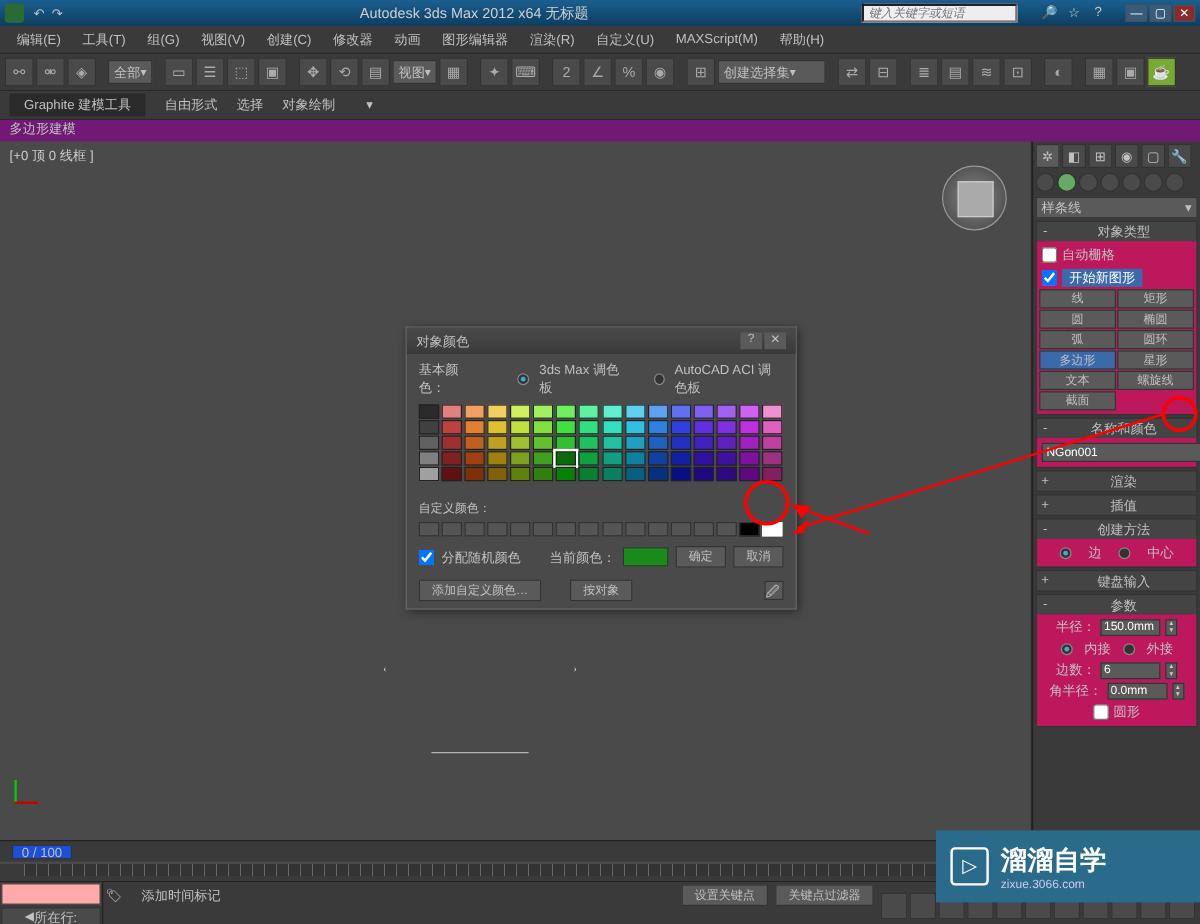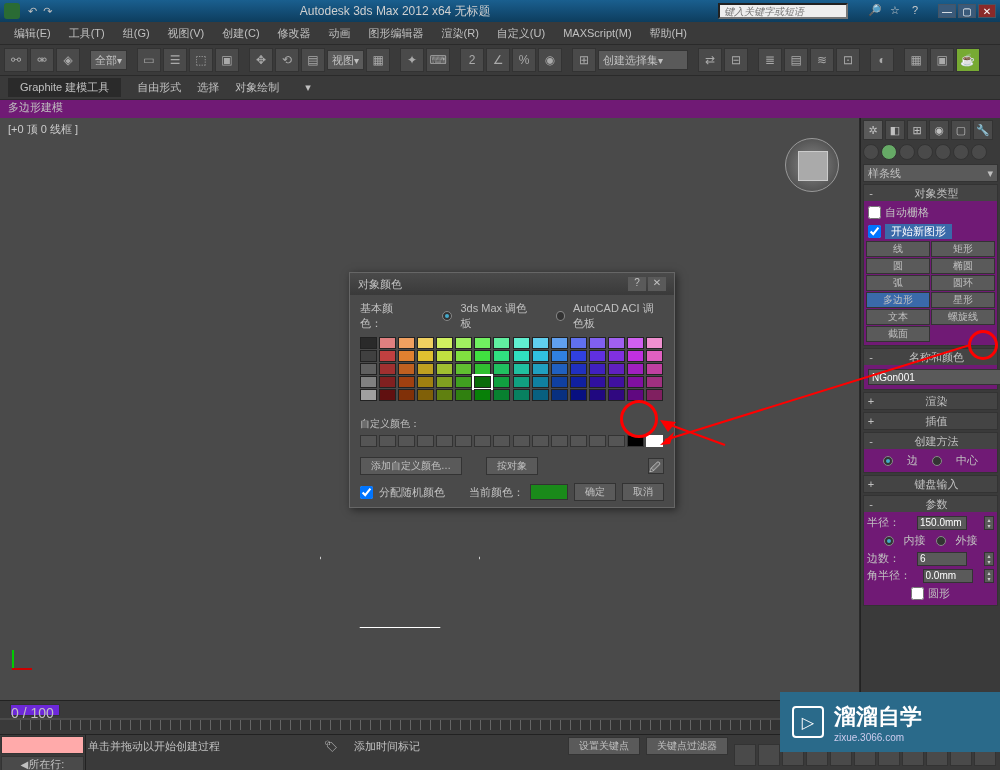--- a/index.html
+++ b/index.html
@@ -35,50 +35,50 @@
 .cmd-panel{width:140px;background:#3a3a3a;border-left:1px solid #222}
 .cmd-tabs{height:24px;display:flex;gap:2px;padding:2px}
 .cmd-tab{width:20px;height:20px;background:#4a4a4a;border:1px solid #333;display:flex;align-items:center;justify-content:center}
 .cmd-tab.active{background:#5a5a5a}
 .cmd-subtabs{height:20px;display:flex;gap:2px;padding:2px}
 .cmd-sub{width:16px;height:16px;background:#4a4a4a;border:1px solid #333;border-radius:50%}
 .cmd-drop{height:18px;background:#5a5a5a;border:1px solid #333;margin:2px;padding:0 4px;display:flex;align-items:center;justify-content:space-between}
 .rollout{margin:2px;border:1px solid #333}
 .rollout-hdr{height:16px;background:#444;text-align:center;padding:1px;display:flex;align-items:center}
 .rollout-hdr span.sign{width:12px;text-align:center}
-.rollout-body{padding:2px;background:#701a75}
+.rollout-body{padding:2px;background:#be185d}
 .shape-row{display:flex;gap:1px;margin-bottom:1px}
 .shape-btn{flex:1;height:16px;background:#5a5a5a;border:1px solid #333;text-align:center;font-size:10px;cursor:pointer}
 .shape-btn.active{background:#3a6aaa}
 .chk-row{display:flex;align-items:center;gap:4px;padding:2px;font-size:10px}
 .name-row{display:flex;align-items:center;margin:2px}
 .name-input{flex:1;height:16px;background:#5a5a5a;border:1px solid #333;color:#fff;padding:0 3px;font-size:10px}
 .red-circle{position:absolute;border:3px solid #f00;border-radius:50%;pointer-events:none}
-.param-row{display:flex;align-items:center;justify-content:space-between;gap:4px;padding:1px;font-size:10px}
+.param-row{display:flex;align-items:center;justify-content:center;gap:4px;padding:1px;font-size:10px}
 .param-input{width:50px;height:14px;background:#5a5a5a;border:1px solid #333;color:#fff;padding:0 2px;font-size:10px}
 .spin{width:10px;height:14px;background:#5a5a5a;border:1px solid #333;display:flex;flex-direction:column}
 .spin::before,.spin::after{content:"▴";flex:1;font-size:6px;line-height:6px;text-align:center;color:#ccc}
 .spin::after{content:"▾"}
-.dialog{position:absolute;top:272px;left:349px;width:326px;background:#4a4a4a;border:1px solid #666;box-shadow:2px 2px 8px rgba(0,0,0,0.5)}
+.dialog{position:absolute;top:272px;left:338px;width:326px;background:#4a4a4a;border:1px solid #666;box-shadow:2px 2px 8px rgba(0,0,0,0.5)}
 .dlg-title{height:22px;background:linear-gradient(180deg,#4a4a4a,#3a3a3a);display:flex;align-items:center;padding:0 8px}
 .dlg-title-text{flex:1}
 .dlg-title-btn{width:18px;height:14px;background:#5a5a5a;margin-left:2px;text-align:center;font-size:10px;cursor:pointer}
 .dlg-body{padding:6px 10px}
 .dlg-row{display:flex;align-items:center;gap:8px;margin-bottom:6px;font-size:10px}
 .radio{width:10px;height:10px;border:1px solid #888;border-radius:50%;background:#333}
 .radio.on::after{content:"";display:block;width:4px;height:4px;background:#4ac;border-radius:50%;margin:2px}
 .palette{display:grid;grid-template-columns:repeat(16,1fr);gap:1px;margin:4px 0}
 .sw{width:17px;height:12px;border:1px solid #222}
 .custom-row{display:grid;grid-template-columns:repeat(16,1fr);gap:1px;margin:4px 0}
 .csw{width:17px;height:12px;background:#555;border:1px solid #333}
 .dlg-btns{display:flex;gap:6px;align-items:center;margin-top:4px}
 .dlg-btn{height:18px;background:#5a5a5a;border:1px solid #333;padding:0 10px;font-size:10px;display:flex;align-items:center}
 .cur-color{width:38px;height:16px;background:#1a8a1a;border:1px solid #333}
 .timeline{height:18px;background:#3a3a3a;display:flex;align-items:center;padding:0 10px;border-top:1px solid #222}
-.tl-slider{width:50px;height:12px;background:#6d28d9;border:1px solid #333;font-size:14px;text-align:left}
+.tl-slider{width:50px;height:12px;background:#1d4ed8;border:1px solid #333;font-size:11px;text-align:center}
 .track-area{height:14px;background:#3a3a3a;position:relative}
 .track{height:10px;background:linear-gradient(90deg,#333 0%,#333 100%);margin:2px 120px 2px 20px;position:relative}
 .track::before{content:"";position:absolute;top:0;left:0;right:0;height:100%;background-image:repeating-linear-gradient(90deg,#666 0,#666 1px,transparent 1px,transparent 10px)}
 .status-bar{height:40px;background:#3a3a3a;display:flex;border-top:1px solid #222}
 .status-left{width:86px;background:#3a3a3a;border-right:1px solid #222;display:flex;flex-direction:column}
 .status-left-btn{flex:1;background:#4a4a4a;border:1px solid #333;margin:1px;font-size:10px;text-align:center;display:flex;align-items:center;justify-content:center}
 .status-mid{flex:1;display:flex;flex-direction:column;padding:2px}
 .status-row{display:flex;align-items:center;gap:6px;height:18px;font-size:10px}
 .coord-label{color:#ccc}
 .coord-input{width:56px;height:14px;background:#5a5a5a;border:1px solid #333;color:#fff;padding:0 2px;font-size:10px}
@@ -344,21 +344,20 @@
     <div class="track"></div>
   </div>
 
 <div class="status-bar">
   <div class="status-left">
     <div class="status-left-btn" style="background:#faa"></div>
     <div class="status-left-btn">◀ <span>所在行:</span></div>
   </div>
   <div class="status-mid">
     <div class="status-row">
-      <span style="width:230px">单击并拖动以开始创建过程</span>
       <span>🏷</span>
       <span style="margin-left:10px">添加时间标记</span>
       <span style="flex:1"></span>
       <div class="dlg-btn">设置关键点</div>
       <div class="dlg-btn">关键点过滤器</div>
     </div>
   </div>
   <div class="status-right">
     <div class="sr-btn"></div>
     <div class="sr-btn"></div>
@@ -484,34 +483,34 @@
         <div class="csw"></div>
         <div class="csw"></div>
         <div class="csw"></div>
         <div class="csw"></div>
         <div class="csw"></div>
         <div class="csw"></div>
         <div class="csw"></div>
       <div class="csw" style="background:#000"></div>
       <div class="csw" style="background:#fff;border:2px solid #fff"></div>
     </div>
-    <div class="dlg-btns" style="margin-top:10px">
-      <div class="dlg-btn">添加自定义颜色…</div>
-      <div class="dlg-btn" style="margin-left:18px">按对象</div>
-      <span style="flex:1"></span>
-      <div style="width:16px;height:16px;background:#5a5a5a;border:1px solid #333">🖉</div>
-    </div>
     <div class="dlg-btns" style="margin-top:8px">
       <input type="checkbox" checked="" style="">
       <span>分配随机颜色</span>
       <span style="flex:1"></span>
       <span>当前颜色：</span>
       <div class="cur-color"></div>
       <div class="dlg-btn">确定</div>
       <div class="dlg-btn">取消</div>
+    </div>
+    <div class="dlg-btns" style="margin-top:10px">
+      <div class="dlg-btn">添加自定义颜色…</div>
+      <div class="dlg-btn" style="margin-left:18px">按对象</div>
+      <span style="flex:1"></span>
+      <div style="width:16px;height:16px;background:#5a5a5a;border:1px solid #333">🖉</div>
     </div>
   </div>
 </div>
 
 <div class="red-circle" style="top:400px;left:620px;width:38px;height:38px"></div>
 <div class="red-circle" style="top:330px;left:968px;width:30px;height:30px"></div>
 <svg class="arrow" style="top:340px;left:660px" width="320" height="110">
     <line x1="310" y1="5" x2="5" y2="100" stroke="#f00" stroke-width="2"></line>
     <polygon points="0,105 14,92 10,104" fill="#f00"></polygon>
   </svg>

